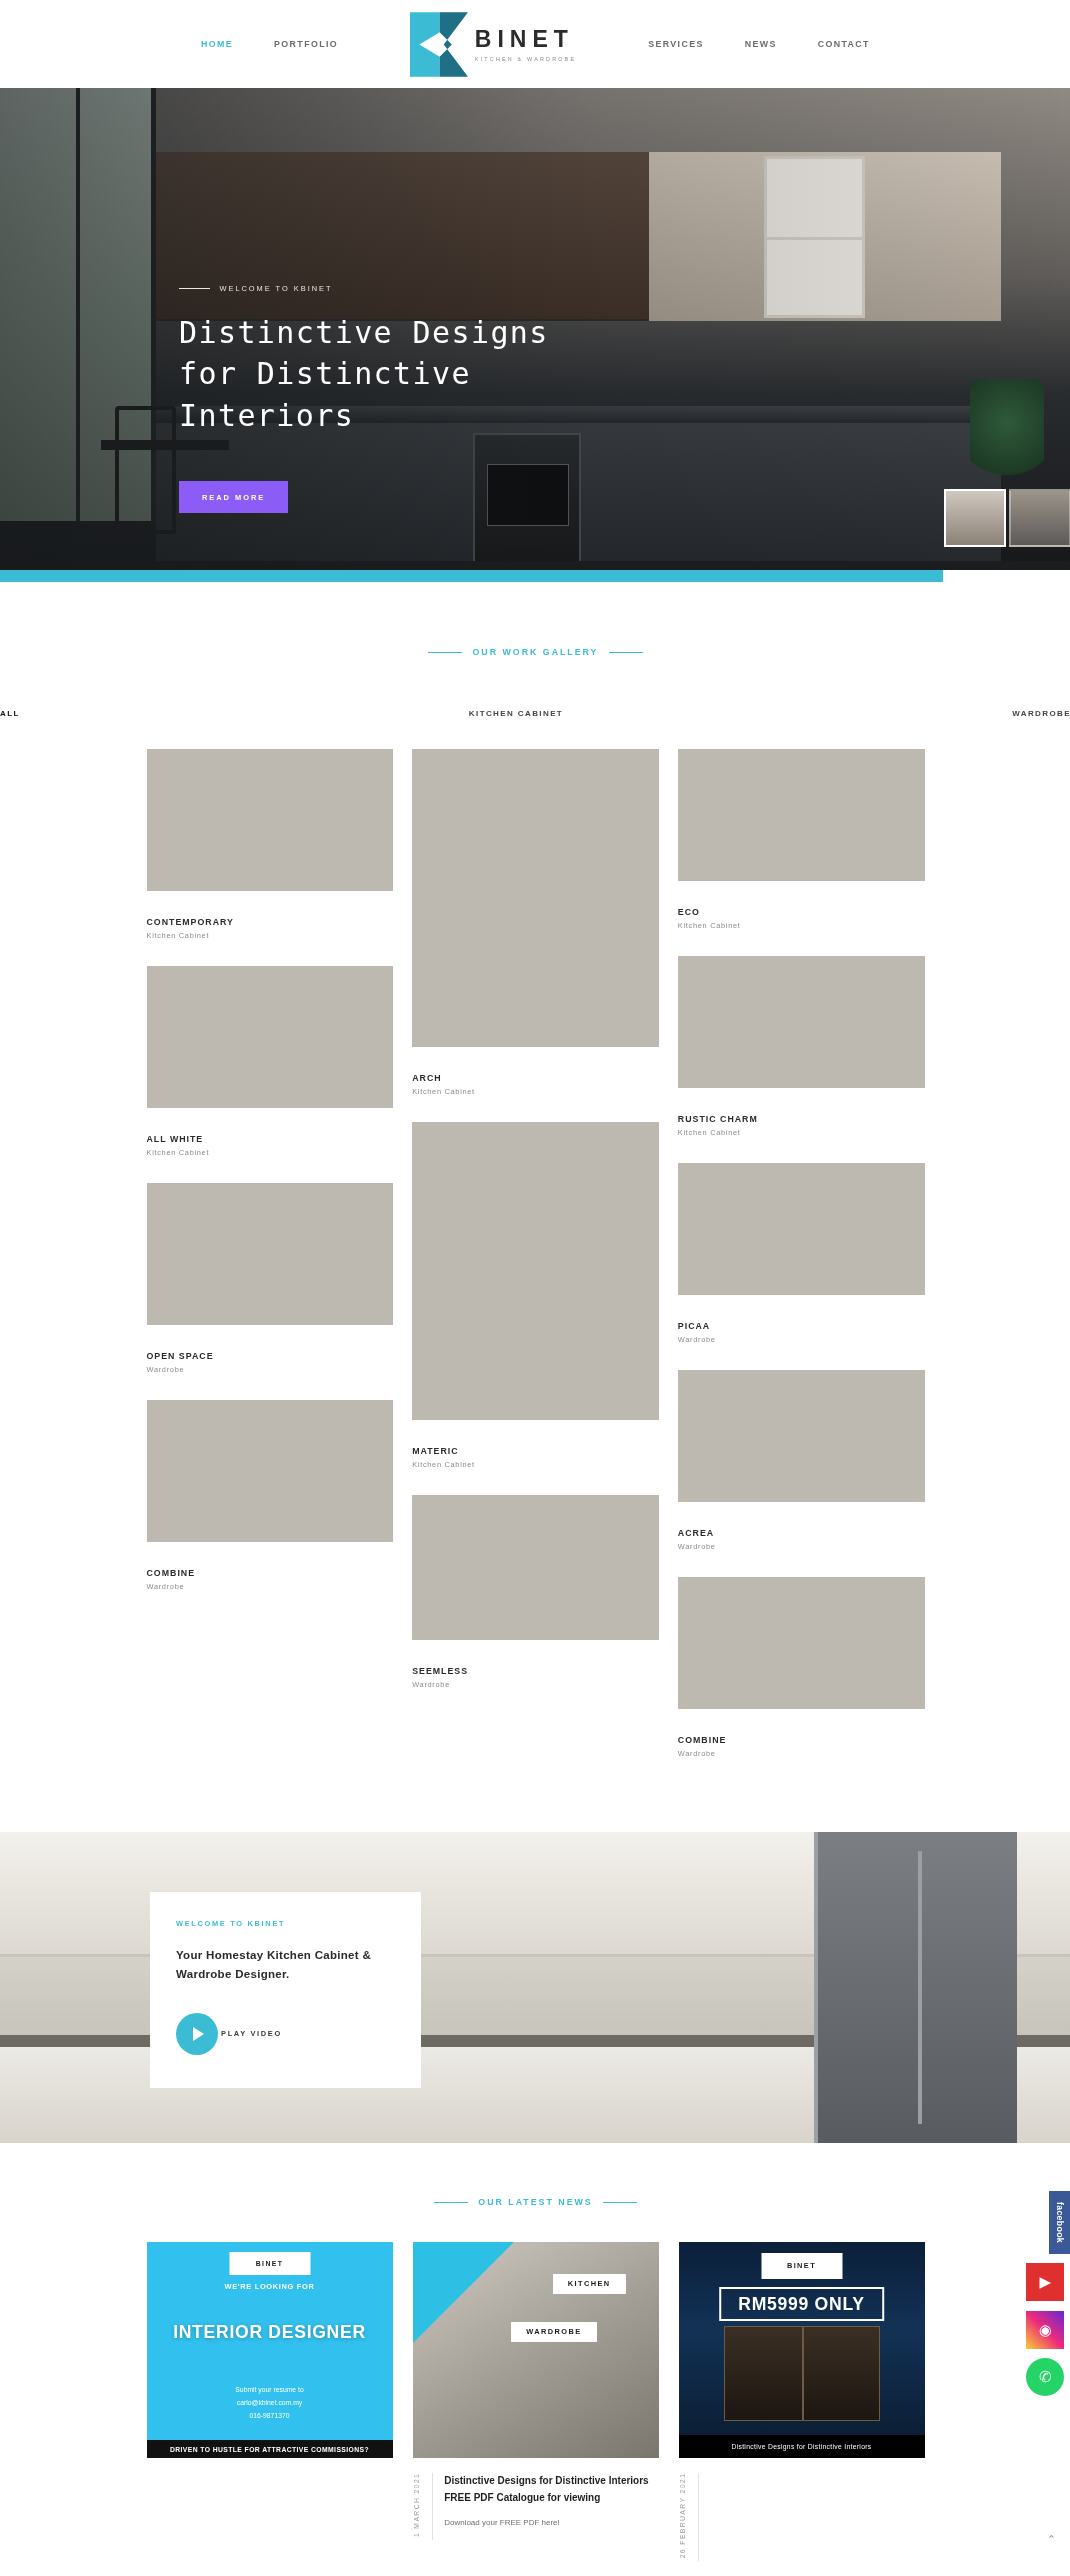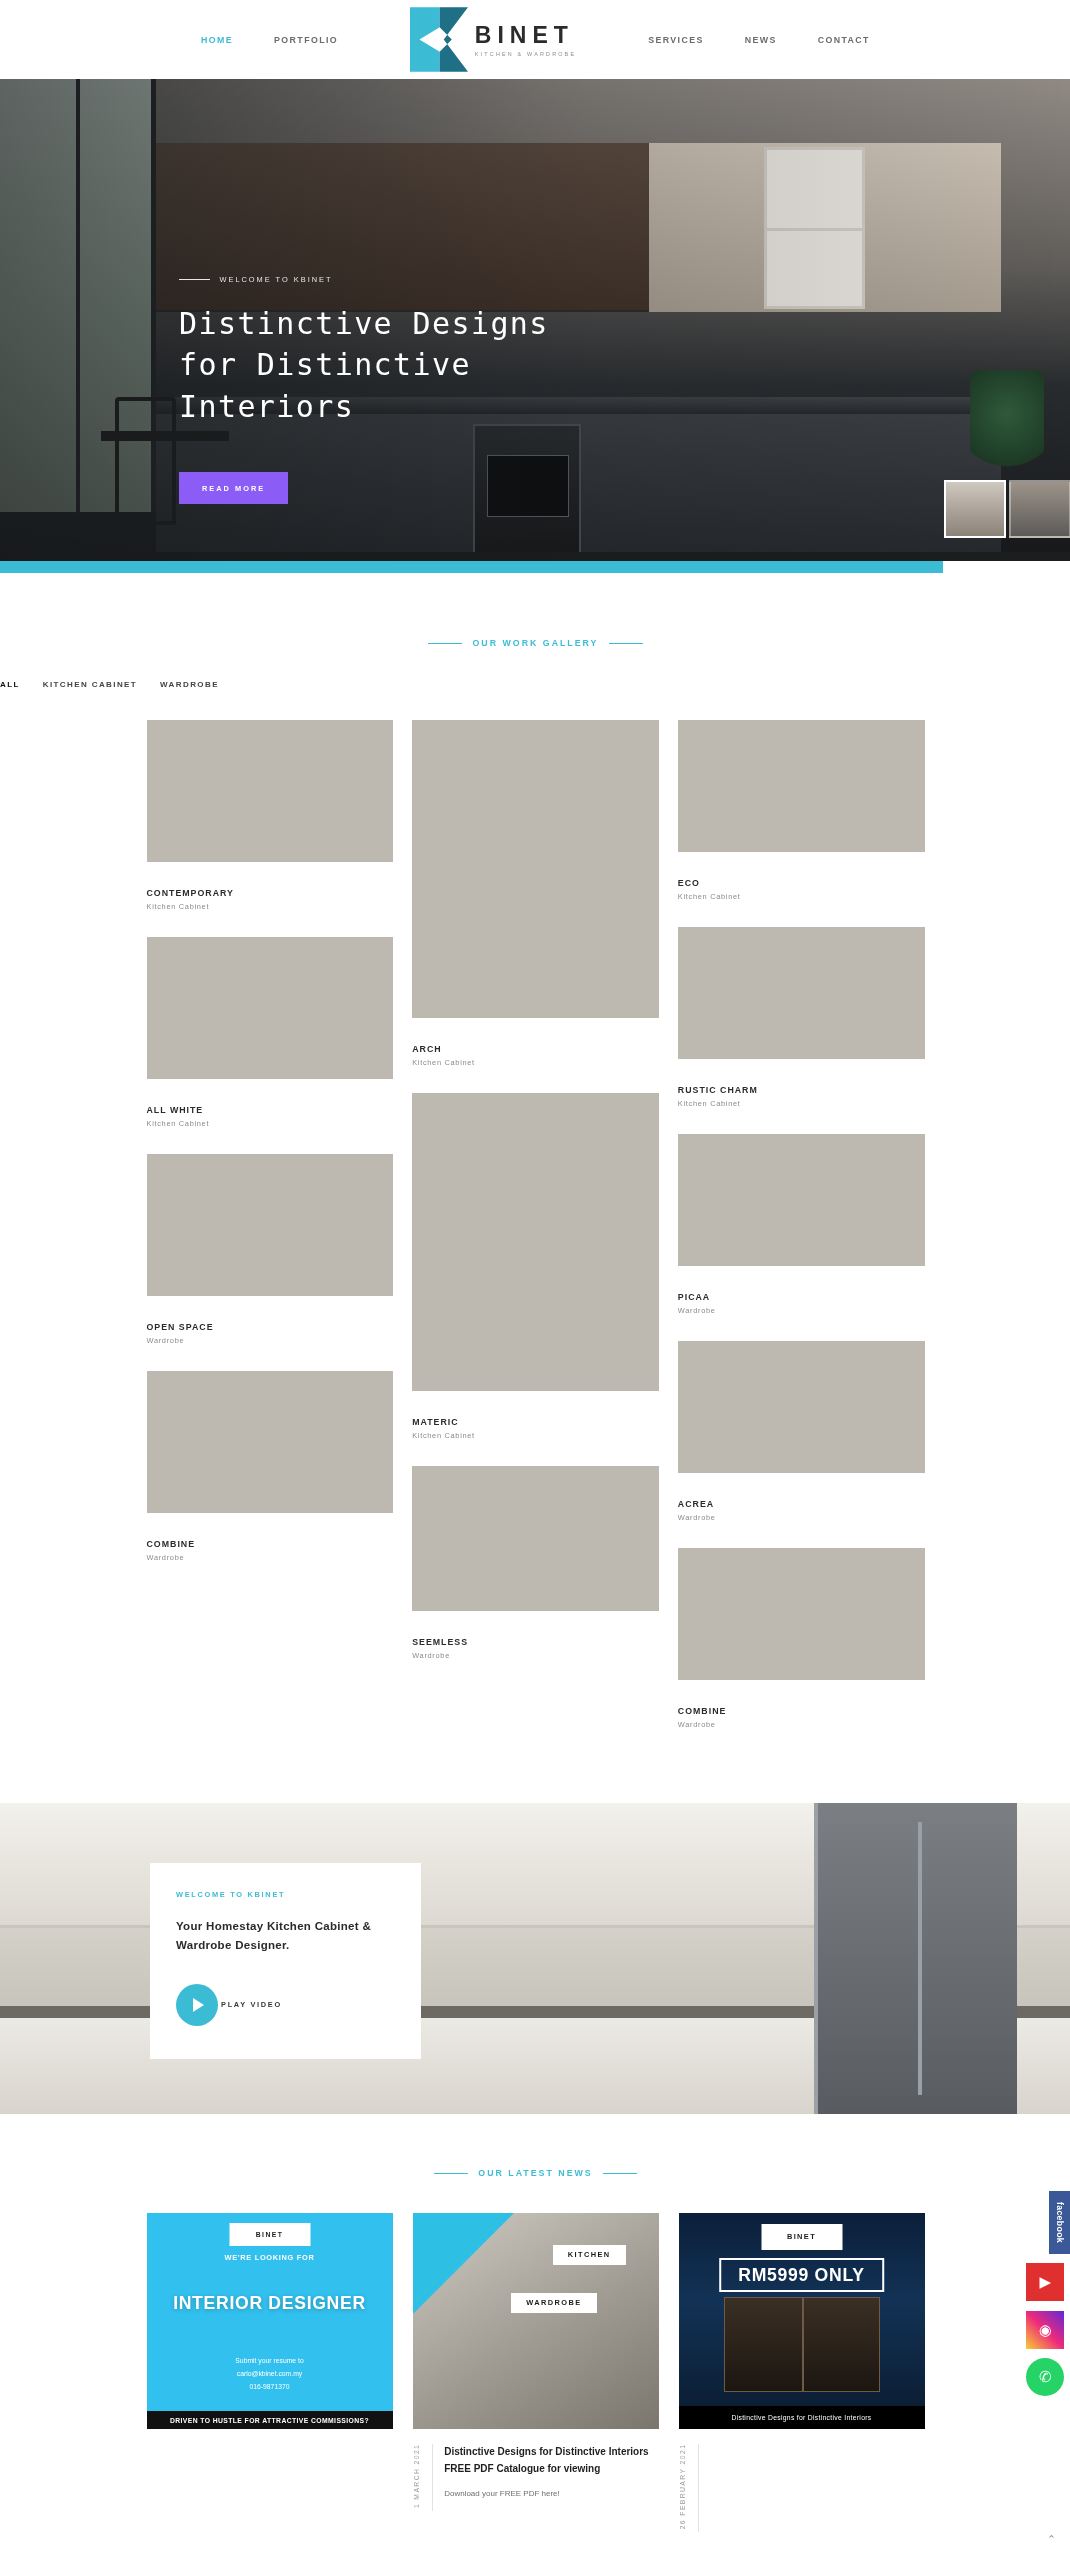--- a/index.html
+++ b/index.html
@@ -6,21 +6,21 @@
   html, body {
     width: 1071px;
     background: #ffffff;
     font-family: "Liberation Sans", sans-serif;
     color: #333;
   }
   body { position: relative; overflow-x: hidden; }
 
   
   .header {
-    height: 79px;
+    height: 88px;
     background: #ffffff;
     display: flex;
     align-items: center;
     justify-content: center;
     position: relative;
     z-index: 40;
   }
   .nav-group { display: flex; align-items: center; gap: 41px; }
   .nav-link {
     font-size: 8.8px;
@@ -185,21 +185,21 @@
     display: flex; align-items: center; justify-content: center; gap: 10.8px;
     margin: 0 auto;
   }
   .sec-title .line { width: 34px; height: 0.7px; background: #3bbcd4; }
   .sec-title .txt {
     color: #3bbcd4; font-size: 8.8px; letter-spacing: 2px; font-weight: 600;
   }
 
   .gallery-section { padding: 65px 0 27px; }
   .filters {
-    display: flex; justify-content: flex-start; gap: 23px; margin-top: 32px;
+    display: flex; justify-content: space-between; gap: 23px; margin-top: 52px;
   }
   .filter {
     font-size: 8px; letter-spacing: 1.4px; color: #444; cursor: pointer; font-weight: 600;
   }
   .filter.active { color: #111; }
 
   .grid {
     width: 778px;
     margin: 31px auto 0;
     display: flex;

